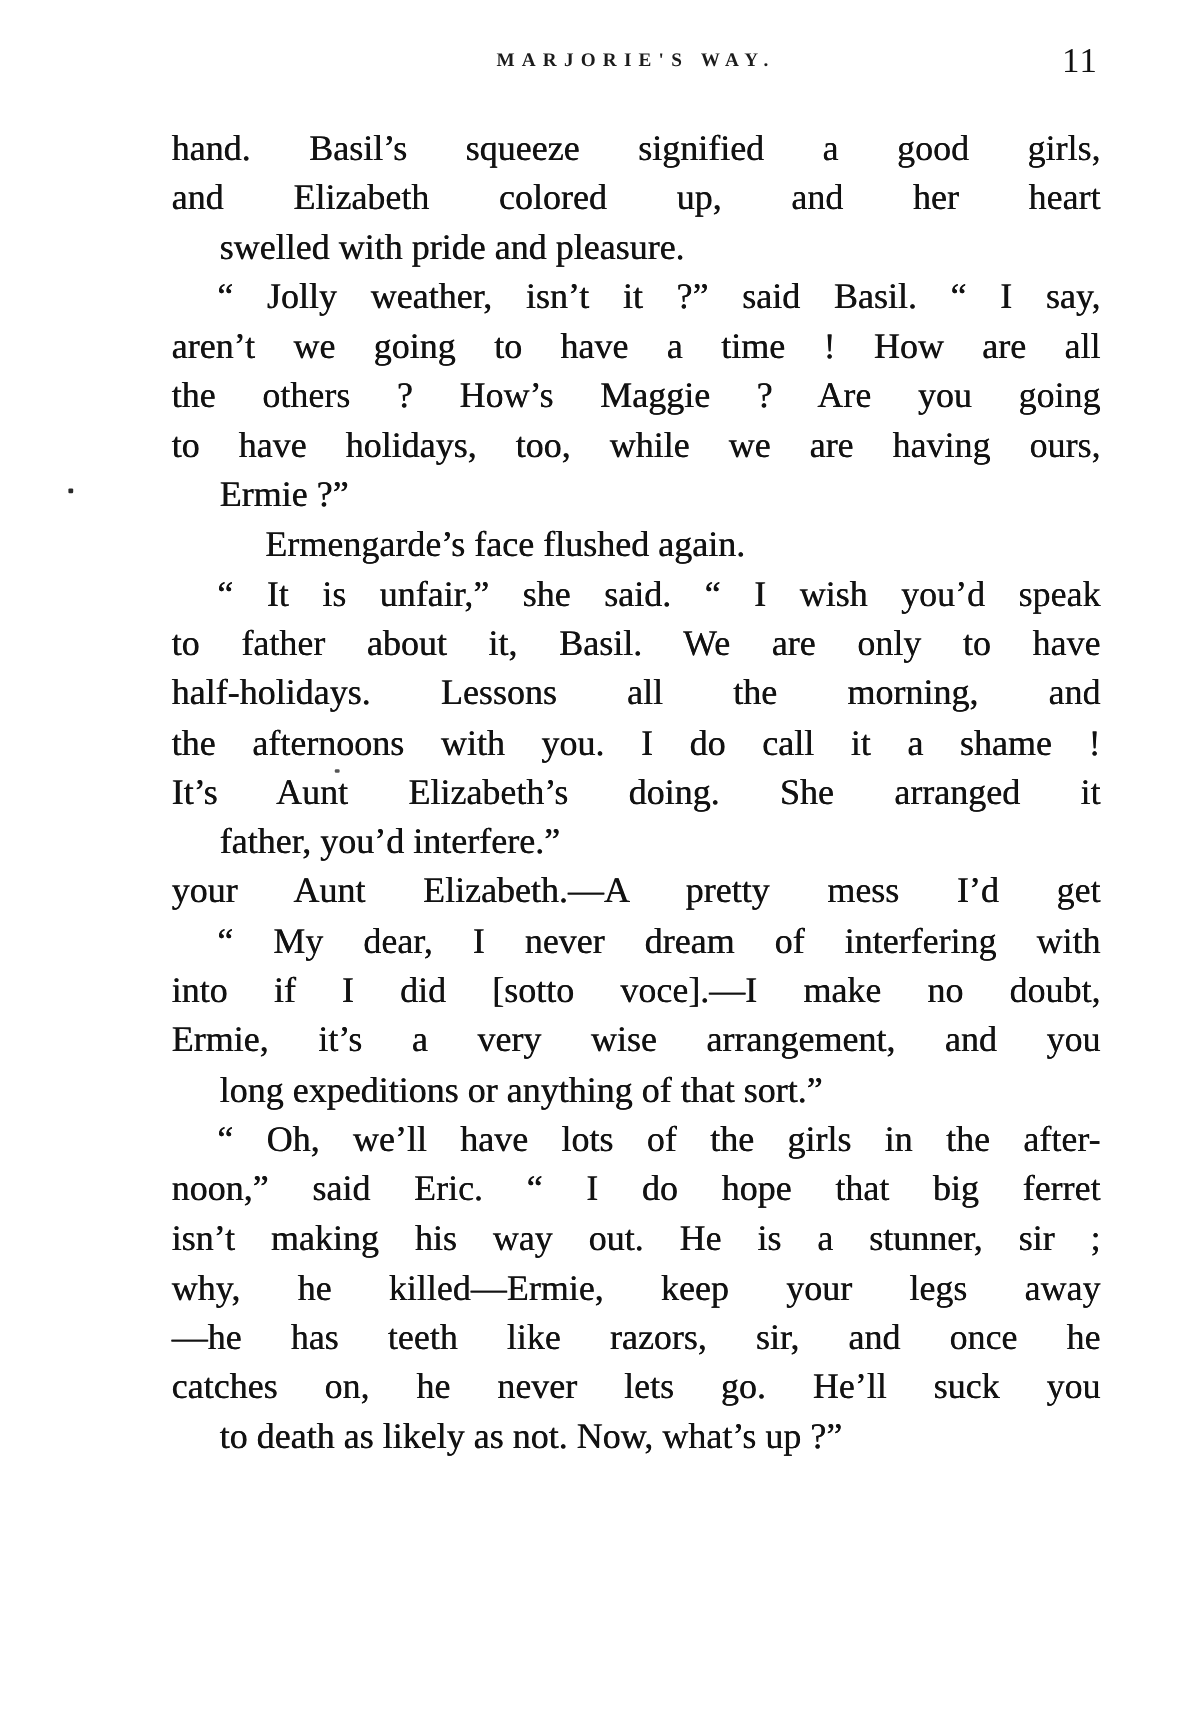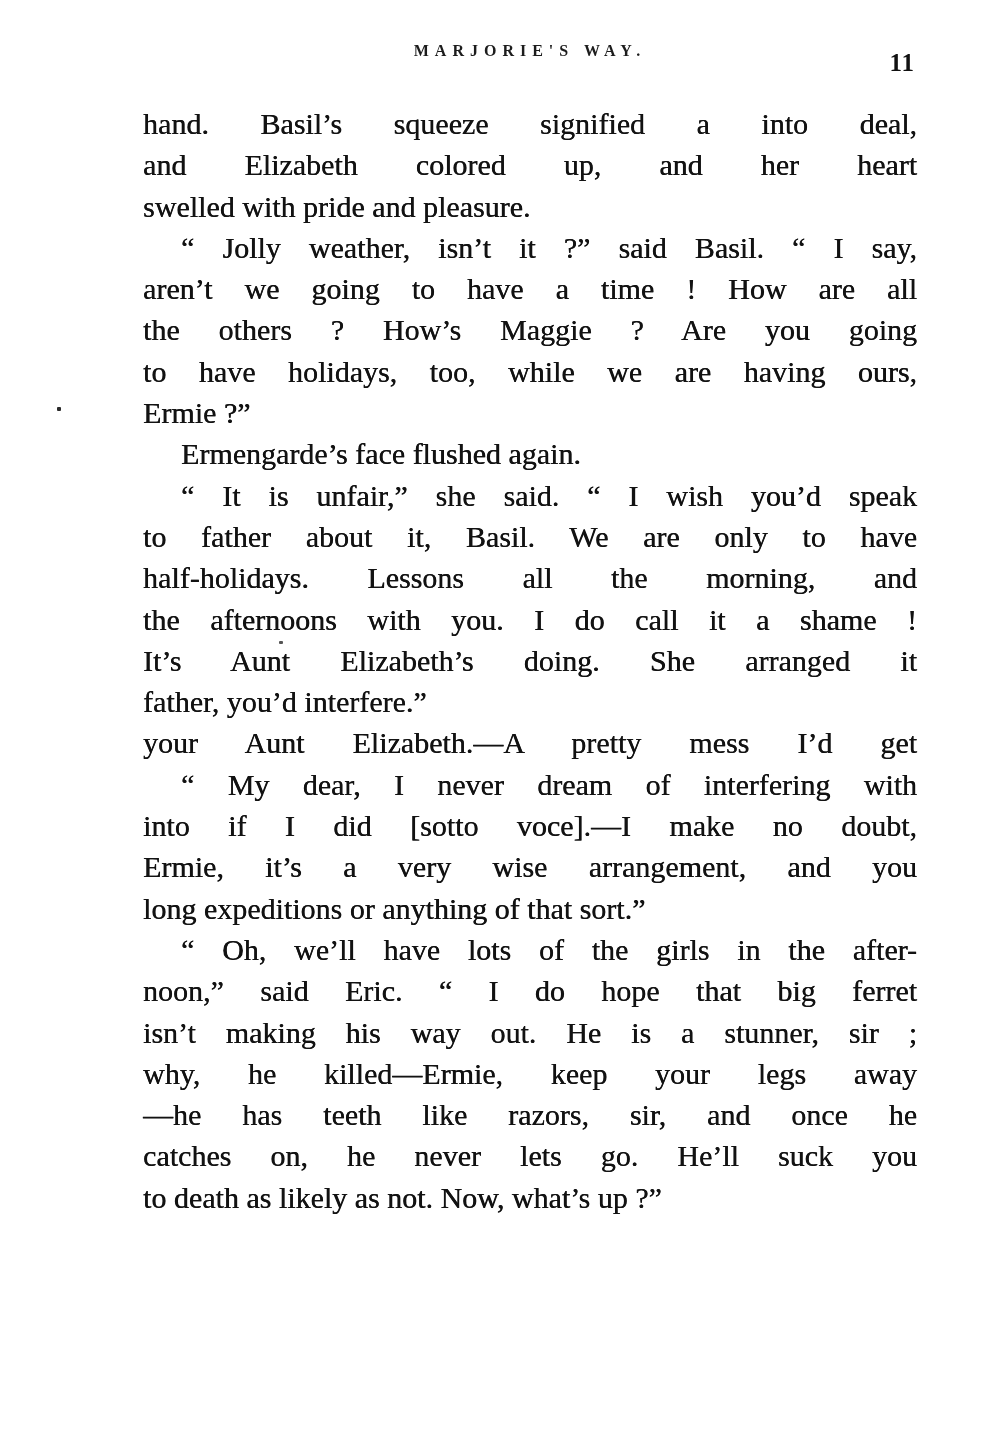--- a/index.html
+++ b/index.html
@@ -30,46 +30,45 @@
     font-size: 16px;
     font-weight: 700;
     letter-spacing: 6px;
     line-height: 34px;
     color: #1c1c1c;
   }
   .page-num {
     position: absolute;
     right: 2px;
     top: 0;
-    font-size: 25px;
-    font-weight: 700;
+    font-size: 29px;
+    font-weight: 400;
     line-height: 34px;
     letter-spacing: 1px;
     color: #111;
-    margin-top: 12px;
   }
   
   .textblock {
     position: absolute;
     left: 143px;
     top: 103px;
     width: 774px;
   }
   .line {
     font-size: 30px;
     line-height: 41.3px;
     height: 41.3px;
     text-align: justify;
     text-align-last: justify;
     text-justify: inter-word;
     white-space: normal;
     text-shadow: 0.35px 0 0 currentColor; 
   }
   .line.indent { text-indent: 38px; }
-  .line.flush  { text-align-last: left; }
+  .line.flush  { text-align-last: left; margin-left: 40px; }
   .em { }
   
   .speck {
     position: absolute;
     background: #2a2a2a;
     border-radius: 1px;
   }
   .speck-1 { left: 57px;  top: 407px; width: 4px; height: 4px; }
   .speck-2 { left: 279px; top: 641px; width: 4px; height: 3px; opacity: .8; }
 </style>
@@ -77,21 +76,21 @@
 <body>
 
 <div class="page" style="--paper: #ffffff; --ink: #121212;">
 
   <div class="running-head">
     <span class="head-title">MARJORIE'S WAY.</span>
     <span class="page-num">11</span>
   </div>
 
   <div class="textblock">
-      <div class="line"><span>hand. Basil’s squeeze signified a into deal,</span></div>
+      <div class="line"><span>hand. Basil’s squeeze signified a good girls,</span></div>
       <div class="line"><span>and Elizabeth colored up, and her heart</span></div>
       <div class="line flush"><span>swelled with pride and pleasure.</span></div>
       <div class="line indent"><span>“ Jolly weather, isn’t it ?” said Basil. “ I say,</span></div>
       <div class="line"><span>aren’t we going to have a time ! How are all</span></div>
       <div class="line"><span>the others ? How’s Maggie ? Are you going</span></div>
       <div class="line"><span>to have holidays, too, while we are having ours,</span></div>
       <div class="line flush"><span>Ermie ?”</span></div>
       <div class="line indent flush"><span>Ermengarde’s face flushed again.</span></div>
       <div class="line indent"><span>“ It is unfair,” she said. “ I wish you’d speak</span></div>
       <div class="line"><span>to father about it, Basil. We are only to have</span></div>

